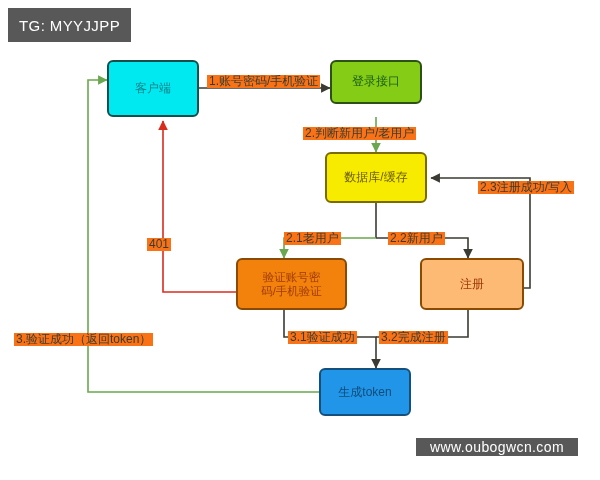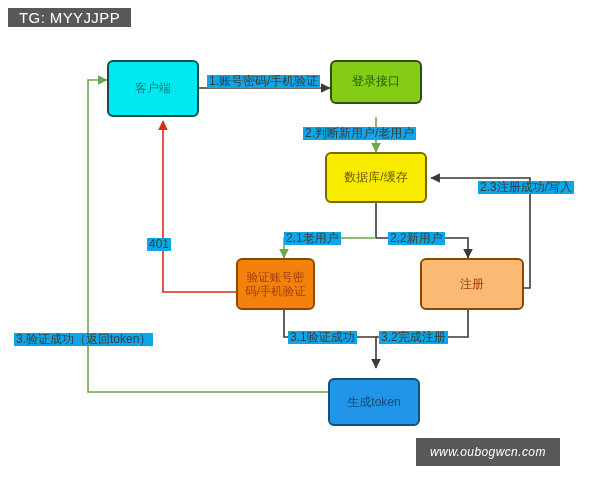--- a/index.html
+++ b/index.html
@@ -45,34 +45,34 @@
     white-space: pre-line;
     text-align: center;
   }
 
   .node-client   { left: 107px; top: 60px;  width: 92px;  height: 57px;
                    background: #00e9f0; border-color: #134e4a; color: #0f7f86; }
   .node-login    { left: 330px; top: 60px;  width: 92px;  height: 44px;
                    background: #84cc16; border-color: #2d5016; color: #1c5e14; font-family: Liberation Mono, monospace; }
   .node-db       { left: 325px; top: 152px; width: 102px; height: 51px;
                    background: #f7eb00; border-color: #7a6a00; color: #6b5e00; }
-  .node-verify   { left: 236px; top: 258px; width: 79px;  height: 52px;
+  .node-verify   { left: 236px; top: 258px; width: 111px;  height: 52px;
                    background: #f2820c; border-color: #8a4a00; color: #a03c08;
                    font-size: 11.5px; }
   .node-register { left: 420px; top: 258px; width: 104px;  height: 52px;
                    background: #fdba74; border-color: #8a4a00; color: #a03c08; }
-  .node-token    { left: 328px; top: 368px; width: 92px;  height: 48px;
-                   background: #2196e8; border-color: #14507d; color: #0f4c7a; margin-top: 10px; }
+  .node-token    { left: 319px; top: 368px; width: 92px;  height: 48px;
+                   background: #2196e8; border-color: #14507d; color: #0f4c7a; }
 
   
   .elabel {
     position: absolute;
     font-size: 12px;
     color: #3b3b33;
-    background: #0ea5e9;
+    background: #f97316;
     padding: 0 2px;
     white-space: nowrap;
     z-index: 4;
     line-height: 1.1;
   }
   .lbl-1   { left: 207px; top: 75px; }
   .lbl-2   { left: 303px; top: 127px; }
   .lbl-23  { left: 478px; top: 181px; }
   .lbl-21  { left: 284px; top: 232px; }
   .lbl-22  { left: 388px; top: 232px; }
@@ -85,22 +85,22 @@
   .chip {
     position: absolute;
     background: #585858;
     color: #ffffff;
     font-size: 15px;
     letter-spacing: 0.4px;
     z-index: 9;
     display: flex;
     align-items: center;
   }
-  .chip-tg   { left: 8px;  top: 8px;   height: 19px; padding: 0 11px; }
-  .chip-site { left: 416px; top: 438px; height: 28px; padding: 0 14px; font-size: 12px; font-style: italic; }
+  .chip-tg   { left: 8px;  top: 8px;   height: 34px; padding: 0 11px; }
+  .chip-site { left: 416px; top: 438px; height: 18px; padding: 0 14px; font-size: 14px; }
 </style>
 </head>
 <body>
 
 <div id="canvas">
 
   <svg id="wires" viewBox="0 0 600 480" xmlns="http://www.w3.org/2000/svg">
     <defs>
       <marker id="ah-dark" markerWidth="7" markerHeight="7" refX="5.6" refY="3" orient="auto" markerUnits="strokeWidth">
         <path d="M0,0 L6,3 L0,6 z" fill="#3b3b33"></path>

